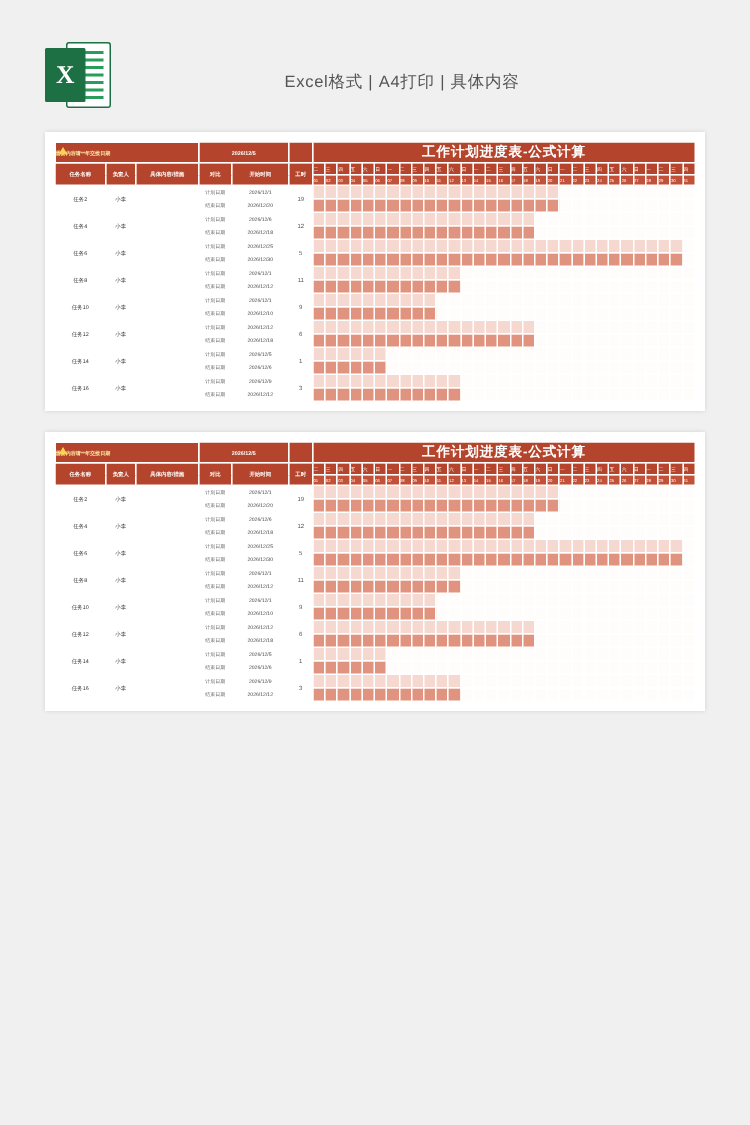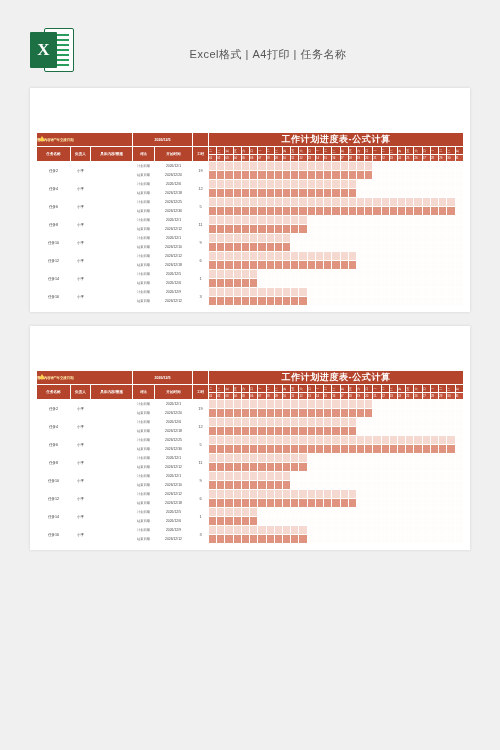--- a/index.html
+++ b/index.html
@@ -27,21 +27,21 @@
   .hdr-txt { flex:1; text-align:center; padding-right:60px; }
   .hdr-title { font-size:22px; font-weight:bold; color:#2f8f5b; letter-spacing:1px; }
   .hdr-sub { font-size:11px; color:#555; margin-top:9px; letter-spacing:.5px; }
 
   
   .card { background:#fff; margin:0 30px; box-shadow:0 0 3px rgba(0,0,0,.12);
           padding:6px; }
   .card + .card { margin-top:14px; }
   #sheet1 { margin-top:16px; }
 
-  table.gantt { border-collapse:collapse; table-layout:fixed; width:100%;margin-top:38px; }
+  table.gantt { border-collapse:collapse; table-layout:fixed; width:100%; }
   table.gantt td, table.gantt th { border:0.5px solid #fff; padding:0; }
 
   .hd { background:#b4452c; color:#fff; font-weight:bold; text-align:center;
         vertical-align:middle; }
   .hd-warn { font-size:3.4px; color:#ffe9a8; text-align:left; padding-left:9px;
              position:relative; }
   .hd-warn .tri { display:inline-block; width:0;height:0;
         border-left:3px solid transparent;border-right:3px solid transparent;
         border-bottom:5px solid #ffd24d; position:absolute; left:2px; top:3px; }
   .hd-date { font-size:3.6px; }
@@ -77,21 +77,21 @@
           <div class="ln" style="top:20px"></div>
         <div class="ln" style="top:25px"></div>
           <div class="ln" style="top:30px"></div>
         <div class="ln" style="top:35px"></div>
       </div>
       <div class="sq">
           <span>X</span>
         </div>
     </div>
     <div class="hdr-txt">
-      <div class="hdr-sub">Excel格式 | A4打印 | 任务名称</div>
+      <div class="hdr-sub">Excel格式 | A4打印 | 具体内容</div>
     </div>
   </div>
 
   <div class="card" id="sheet1">
       <table class="gantt">
         <colgroup>
           <col style="width:34px">
           <col style="width:20px">
           <col style="width:42px">
           <col style="width:22px">

